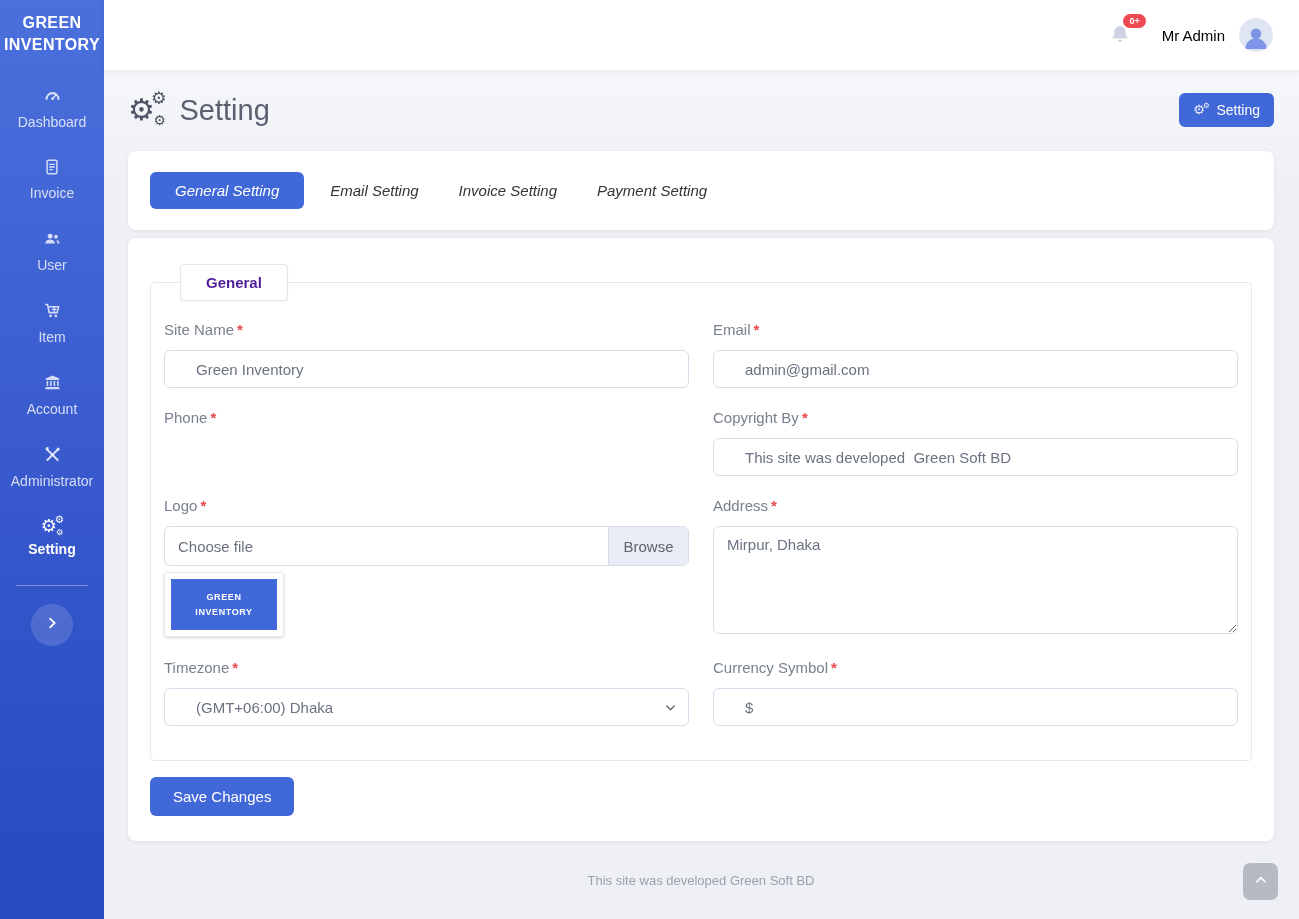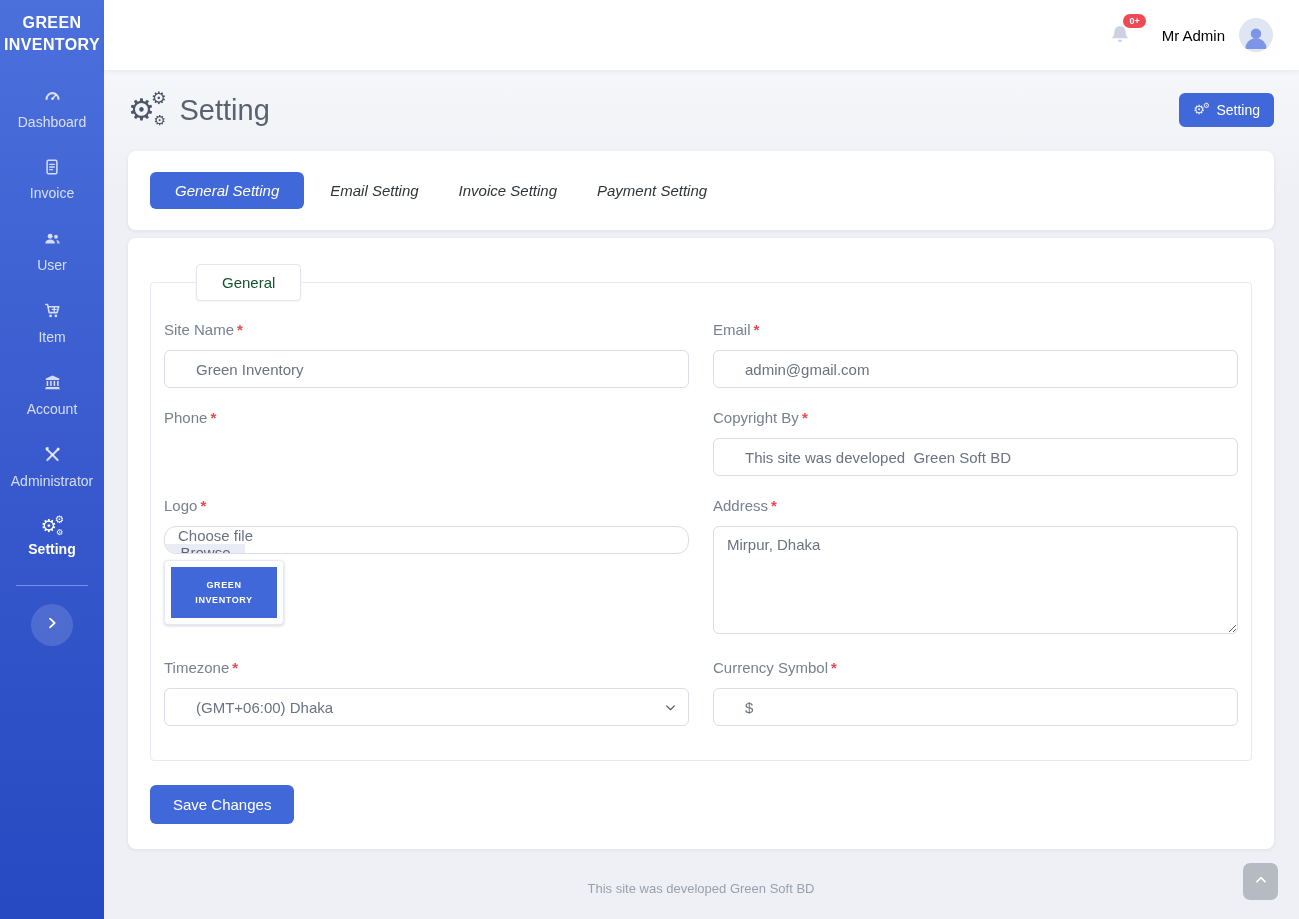--- a/index.html
+++ b/index.html
@@ -49,48 +49,48 @@
   .head-btn .cogs { font-size:13px; color:rgba(255,255,255,.9); }
 
   .card { background:#fff; border-radius:8px; box-shadow:0 1px 4px rgba(20,30,60,.07); }
   .tabs-card { padding:21px 22px; margin-bottom:8px; display:flex; align-items:center; }
   .tab { font-size:15px; color:#30353b; padding:10px 20px; cursor:pointer; border-radius:6px;font-style:italic; }
   .tab.active { background:#4168d9; color:#fff; padding:10px 25px; margin-right:6px; }
 
   .main-card { padding:26px 22px 25px; }
 
   fieldset.general { border:1px solid #e6e8f2; border-radius:4px; padding:20px 13px 34px; }
-  legend.general-legend { margin-left:32px; padding:9px 25px; border:1px solid #e3e6f0; background:#fff;
-                          border-radius:4px; color:#14532d; font-weight:400; font-size:15px;
+  legend.general-legend { margin-left:16px; padding:9px 25px; border:1px solid #e3e6f0; background:#fff;
+                          border-radius:4px; color:#4c1d95; font-weight:700; font-size:15px;
                           box-shadow:0 1px 2px rgba(20,30,60,.05); cursor:default; }
 
   .grid { display:grid; grid-template-columns:1fr 1fr; column-gap:24px; row-gap:21px; }
   .field label { display:block; color:#79818f; font-size:15px; margin-bottom:12px; cursor:default; }
   .req { color:#e8494f; margin-left:3px; font-weight:700; }
   .ctl { width:100%; height:38px; border:1px solid #d9dcea; border-radius:6px; padding:0 31px;
          font-size:15px; color:#6b7280; font-family:inherit; background:#fff; outline:none; }
   textarea.ctl { height:108px; padding:9px 13px; resize:vertical; }
 
-  .filebox { display:flex; width:100%; height:28px; border:1px solid #d9dcea; border-radius:12px;
-             overflow:hidden; cursor:pointer; background:#fff;flex-direction:column; }
+  .filebox { display:flex; width:100%; height:40px; border:1px solid #d9dcea; border-radius:6px;
+             overflow:hidden; cursor:pointer; background:#fff; }
   .filebox .file-text { flex:1; display:flex; align-items:center; padding:0 13px; font-size:15px; color:#6b7280; }
   .filebox .browse { width:80px; background:#e9ecf4; border-left:1px solid #d9dcea; display:flex;
                      align-items:center; justify-content:center; font-size:15px; color:#5d6470; }
 
   .logo-preview { margin-top:6px; display:inline-block; padding:6px; background:#fff; border:1px solid #e7e9f1;
                   border-radius:4px; box-shadow:0 1px 3px rgba(20,30,60,.18); }
   .logo-preview-inner { width:106px; height:51px; background:#4168d9; color:#fff; display:flex;
                         flex-direction:column; align-items:center; justify-content:center;
                         font-size:9px; font-weight:800; letter-spacing:.6px; line-height:15px; }
 
   .select-wrap { position:relative; }
   select.ctl { appearance:none; -webkit-appearance:none; cursor:pointer; }
   .select-caret { position:absolute; right:12px; top:12px; pointer-events:none; color:#555c68; }
 
-  .save-btn { margin-top:24px; background:#4168d9; color:#fff; border:none; border-radius:6px;
+  .save-btn { margin-top:16px; background:#4168d9; color:#fff; border:none; border-radius:6px;
               padding:11px 23px; font-size:15px; cursor:pointer; font-family:inherit; }
 
   .page-footer { text-align:center; margin-top:32px; color:#9aa1ac; font-size:13px; }
   .scroll-top { position:fixed; right:21px; bottom:19px; width:35px; height:37px; background:#b6bac2;
                 border:none; border-radius:7px; display:flex; align-items:center; justify-content:center;
                 cursor:pointer; color:#fff; }
 </style>
 </head>
 <body>
 

